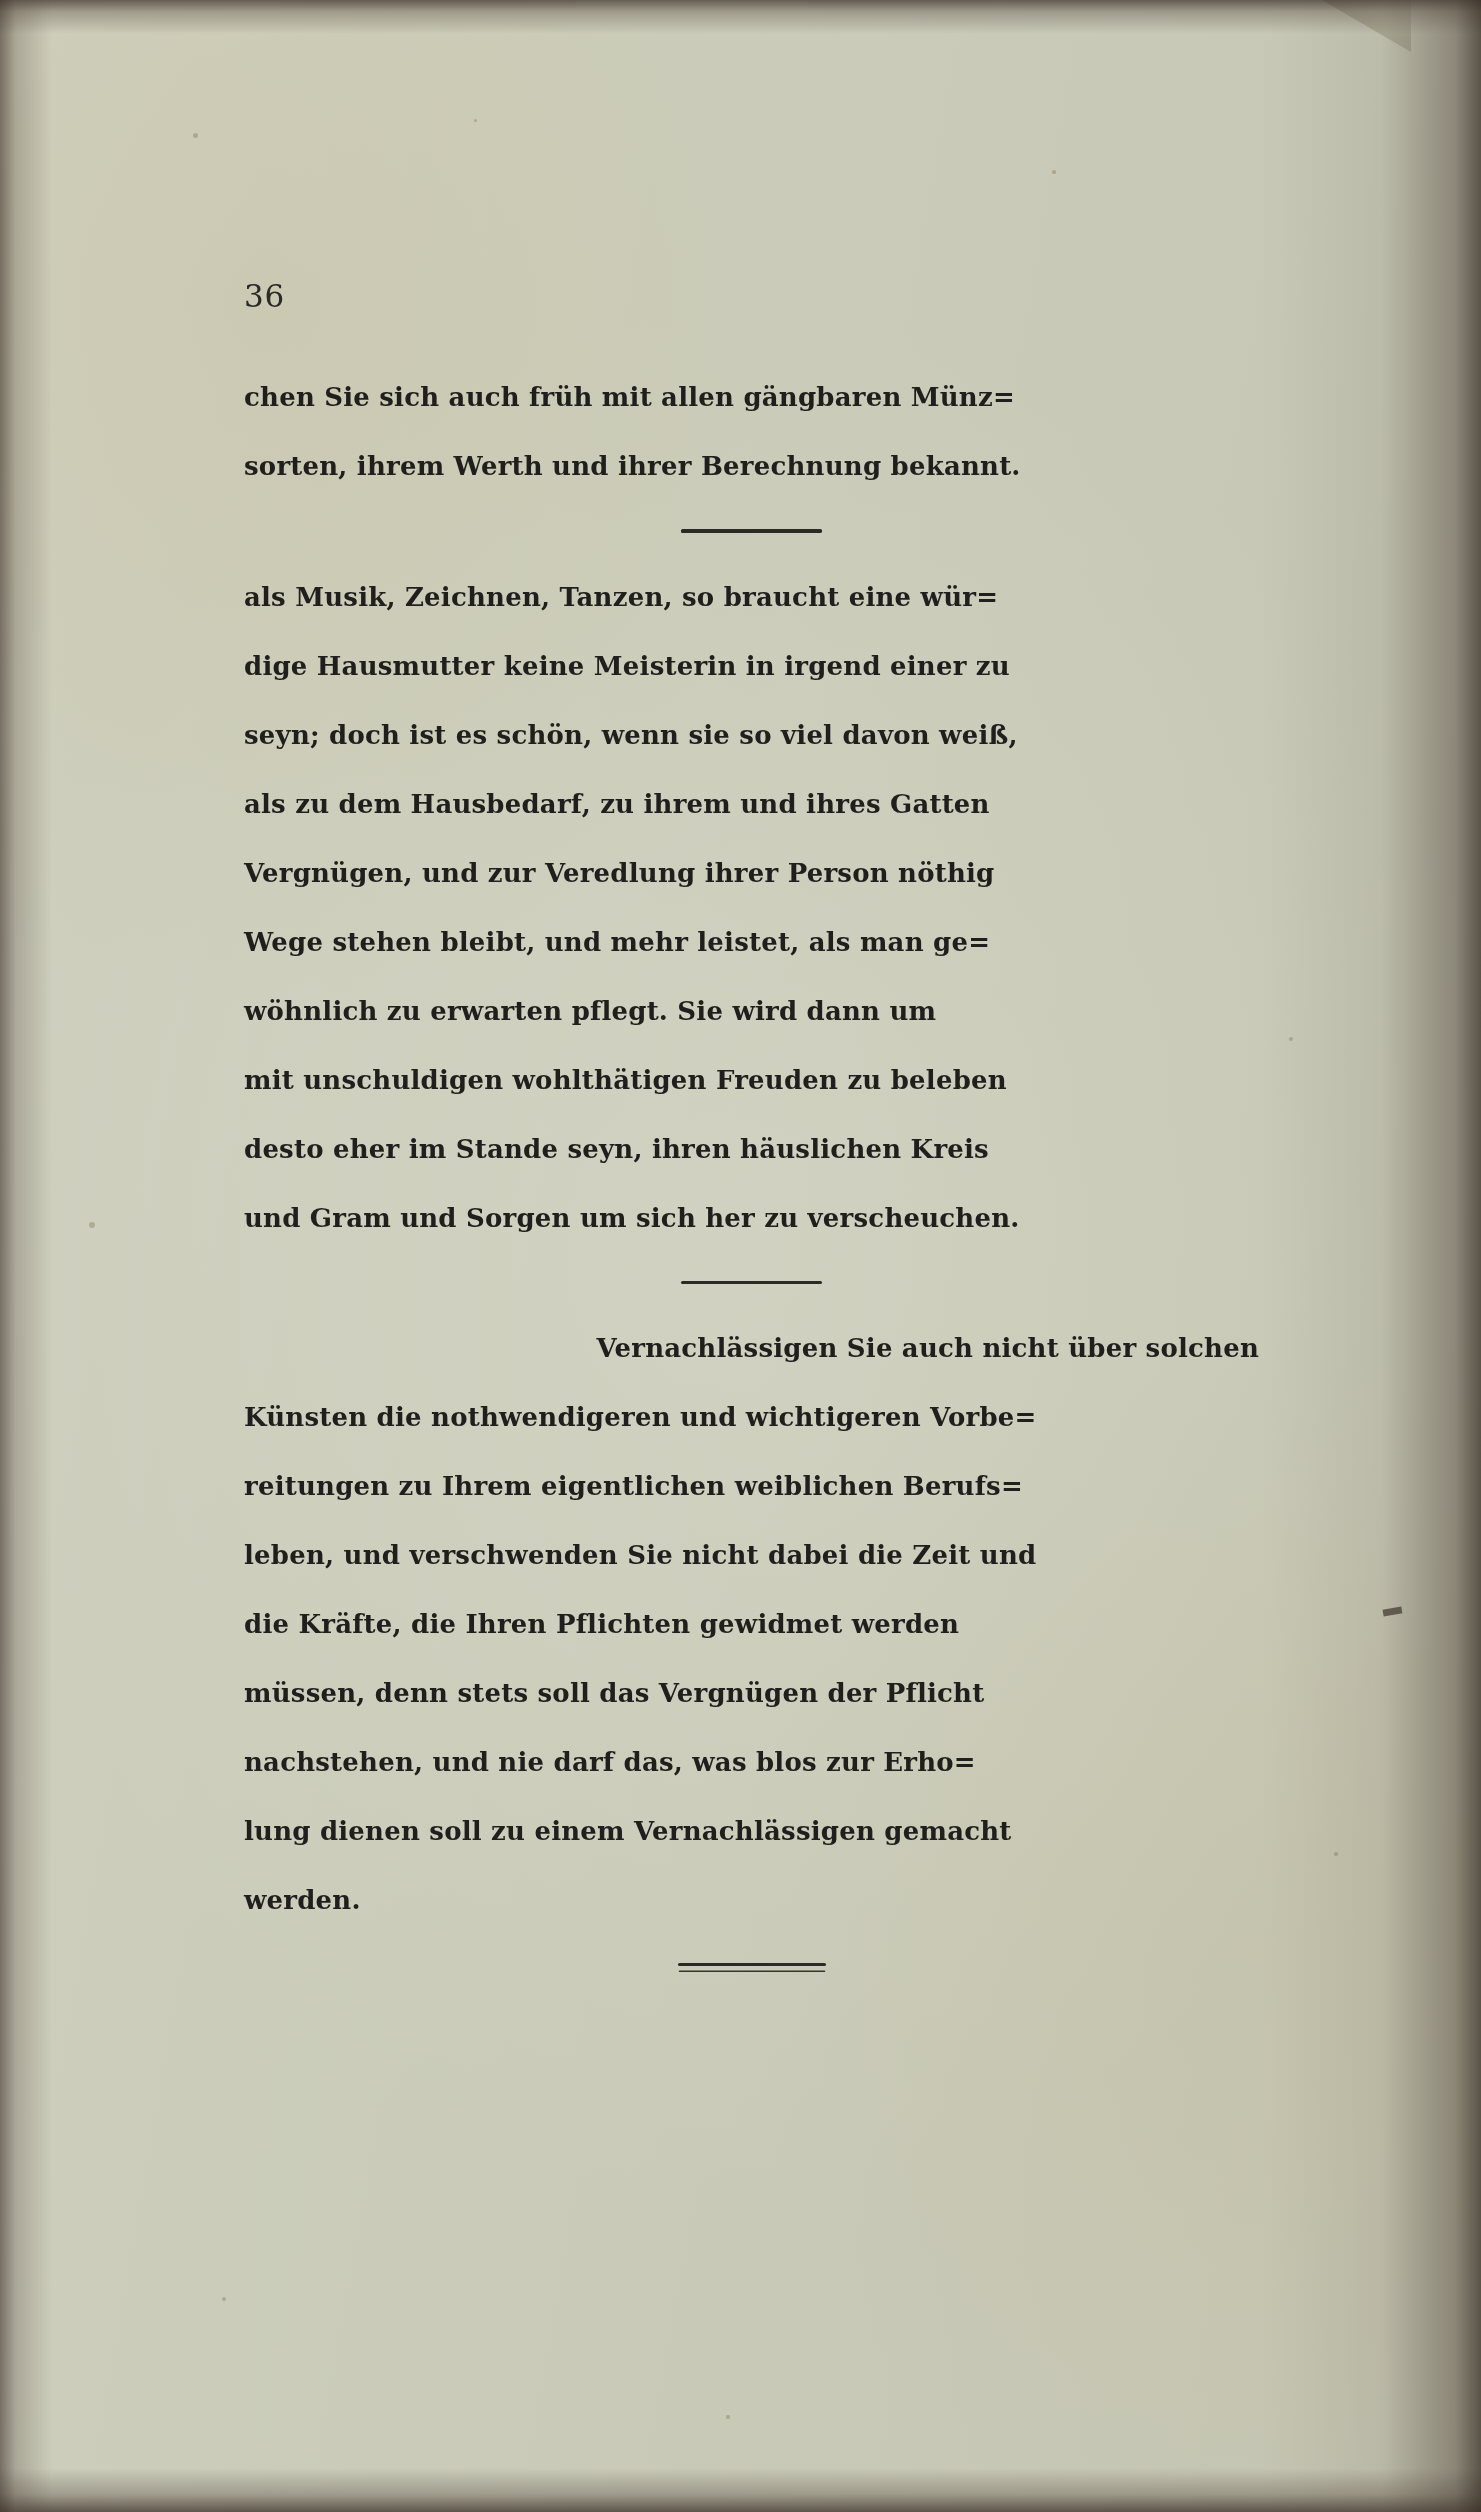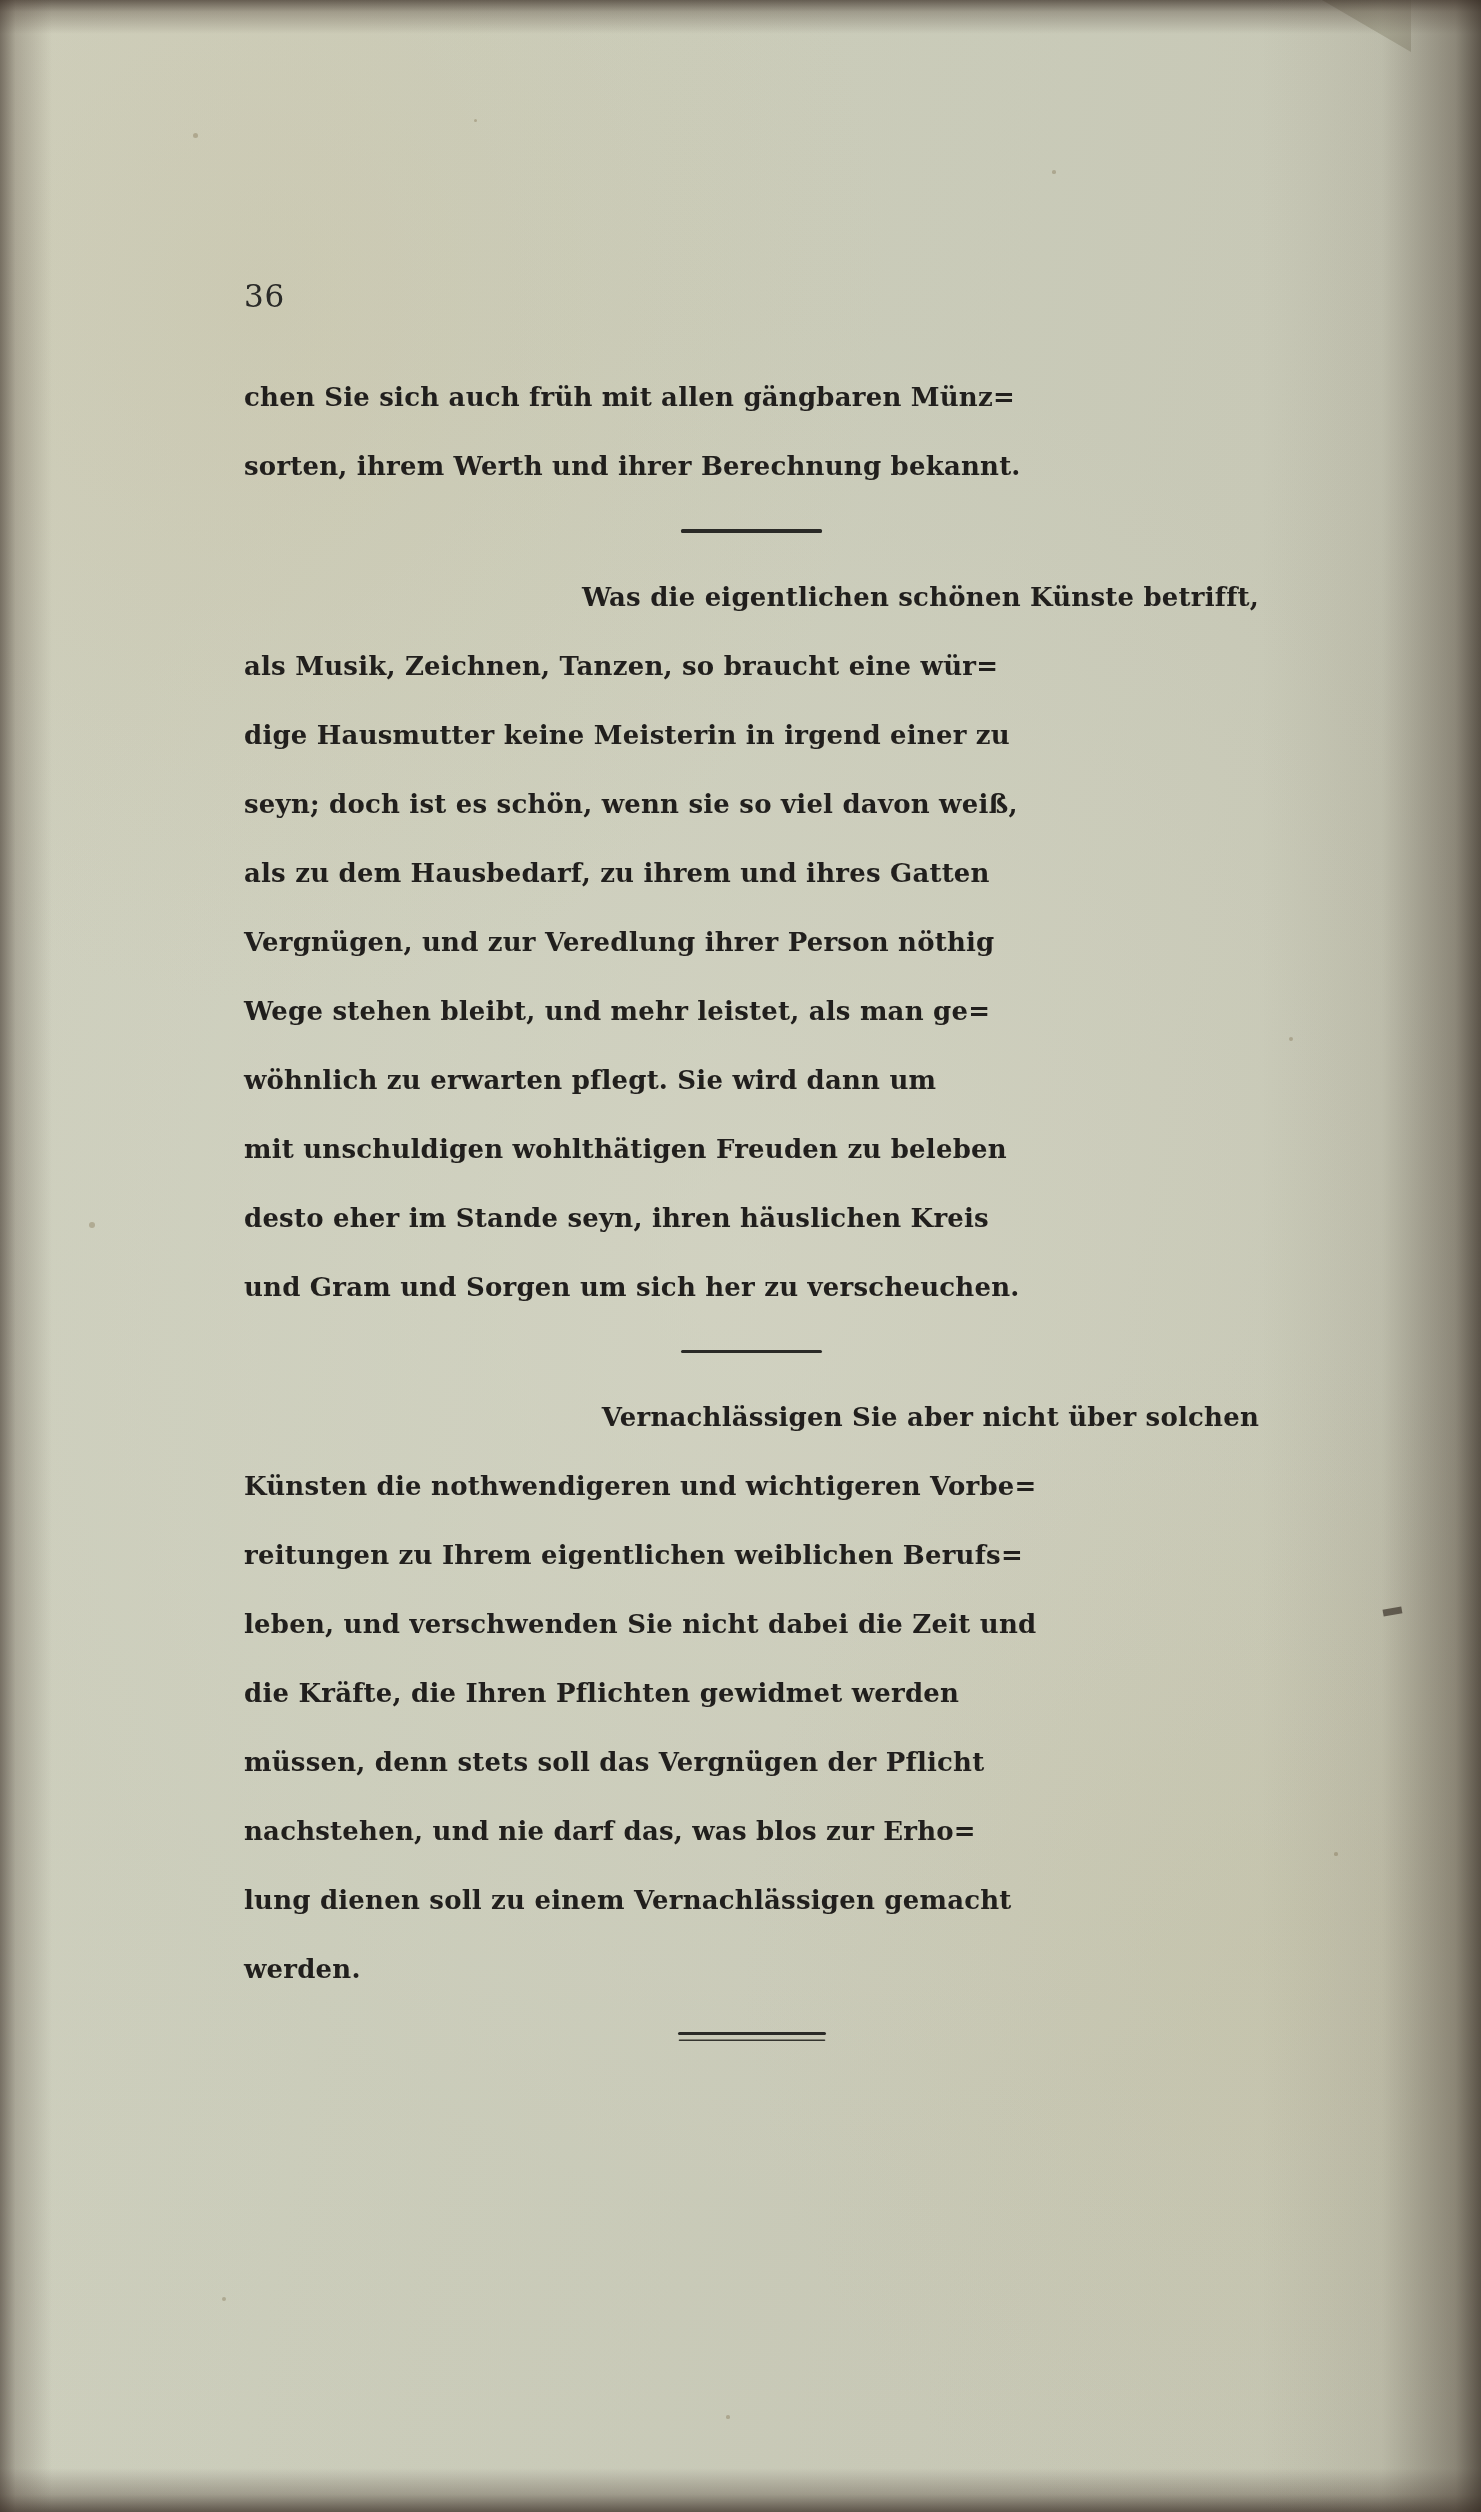--- a/index.html
+++ b/index.html
@@ -189,40 +189,39 @@
         <span class="line">
           <span>sorten, ihrem Werth und ihrer Berechnung bekannt.</span>
         </span>
       </div>
 
       <div class="rule"></div>
 
       <div class="para">
         <span class="line just">
           <span class="indent"></span>
-          <span>Was die eigentlichen schönen Künste betrifft,</span>
         </span>
         <span class="line"><span>als Musik, Zeichnen, Tanzen, so braucht eine wür=</span></span>
         <span class="line"><span>dige Hausmutter keine Meisterin in irgend einer zu</span></span>
         <span class="line"><span>seyn; doch ist es schön, wenn sie so viel davon weiß,</span></span>
         <span class="line"><span>als zu dem Hausbedarf, zu ihrem und ihres Gatten</span></span>
         <span class="line"><span>Vergnügen, und zur Veredlung ihrer Person nöthig</span></span>
         <span class="line"><span>Wege stehen bleibt, und mehr leistet, als man ge=</span></span>
         <span class="line"><span>wöhnlich zu erwarten pflegt.  Sie wird dann um</span></span>
         <span class="line"><span>mit unschuldigen wohlthätigen Freuden zu beleben</span></span>
         <span class="line"><span>desto eher im Stande seyn, ihren häuslichen Kreis</span></span>
         <span class="line"><span>und Gram und Sorgen um sich her zu verscheuchen.</span></span>
       </div>
 
       <div class="rule"></div>
 
       <div class="para">
         <span class="line just">
           <span class="indent"></span>
-          <span>Vernachlässigen Sie aber nicht über solchen</span>
+          <span>Vernachlässigen Sie auch nicht über solchen</span>
         </span>
         <span class="line"><span>Künsten die nothwendigeren und wichtigeren Vorbe=</span></span>
         <span class="line"><span>reitungen zu Ihrem eigentlichen weiblichen Berufs=</span></span>
         <span class="line"><span>leben, und verschwenden Sie nicht dabei die Zeit und</span></span>
         <span class="line"><span>die Kräfte, die Ihren Pflichten gewidmet werden</span></span>
         <span class="line"><span>müssen, denn stets soll das Vergnügen der Pflicht</span></span>
         <span class="line"><span>nachstehen, und nie darf das, was blos zur Erho=</span></span>
         <span class="line"><span>lung dienen soll zu einem Vernachlässigen gemacht</span></span>
         <span class="line"><span>werden.</span></span>
       </div>

